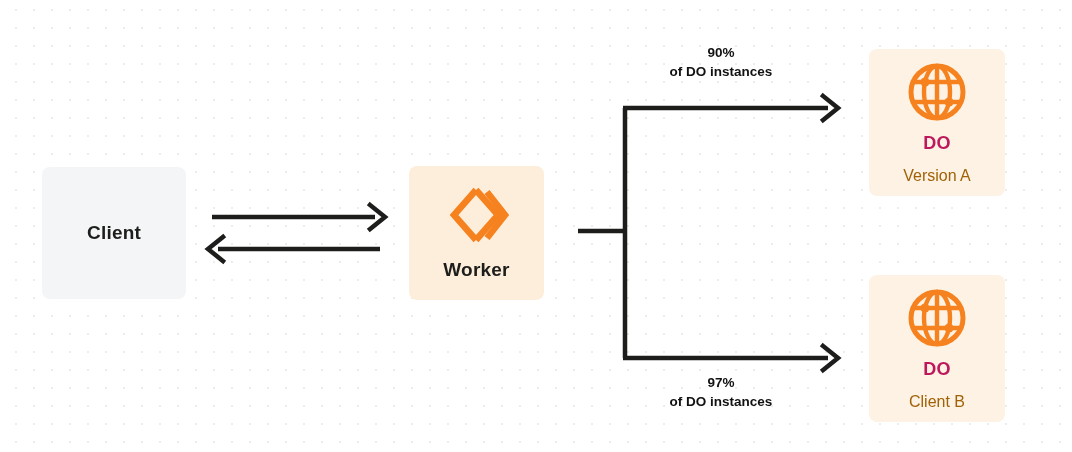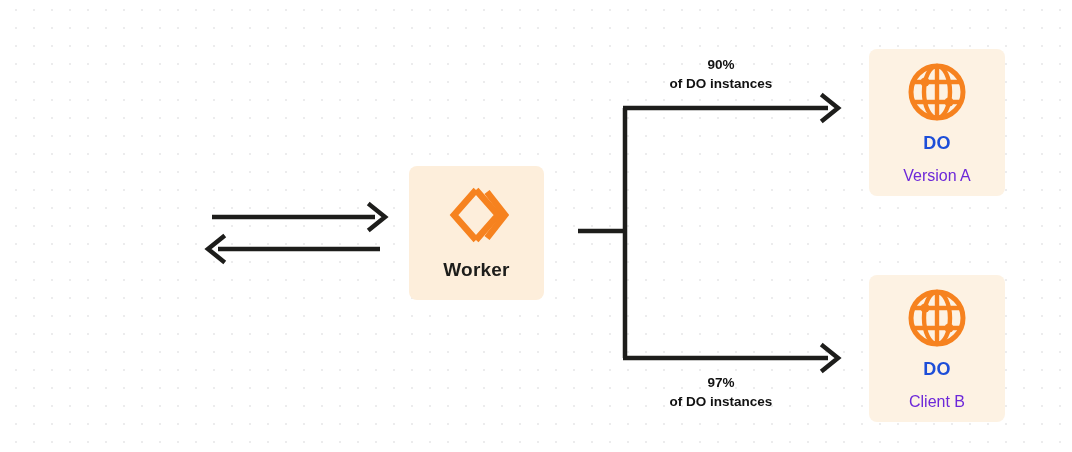--- a/index.html
+++ b/index.html
@@ -61,45 +61,45 @@
   }
   .label-strong {
     font-size: 19px;
     font-weight: bold;
     color: #1d1d1b;
     letter-spacing: 0.2px;
   }
   .label-do {
     font-size: 18px;
     font-weight: bold;
-    color: #1d4ed8;
+    color: #be185d;
     letter-spacing: 0.3px;
     margin-top: 6px;
   }
   .label-sub {
     font-size: 16px;
     font-weight: normal;
-    color: #6d28d9;
+    color: #a16207;
     margin-top: 13px;
   }
   .worker-icon {
     margin-bottom: 10px;
   }
   .edge-label {
     position: absolute;
     text-align: center;
     font-size: 13.5px;
     font-weight: bold;
     color: #111111;
     line-height: 1.42;
     white-space: nowrap;
   }
   .edge-label-top {
     left: 613px;
-    top: 55px;
+    top: 43px;
     width: 216px;
   }
   .edge-label-bottom {
     left: 613px;
     top: 373px;
     width: 216px;
   }
   svg.overlay {
     position: absolute;
     left: 0;
@@ -135,20 +135,23 @@
       <path d="M 623 108 L 828 108" fill="none" stroke="#1d1d1b" stroke-width="4.5" stroke-linecap="butt"></path>
       <polyline points="823,96 838,108 823,120" fill="none" stroke="#1d1d1b" stroke-width="4.5" stroke-linecap="square" stroke-linejoin="miter"></polyline>
     </g>
 
     <g>
       <path d="M 623 358 L 828 358" fill="none" stroke="#1d1d1b" stroke-width="4.5" stroke-linecap="butt"></path>
       <polyline points="823,346 838,358 823,370" fill="none" stroke="#1d1d1b" stroke-width="4.5" stroke-linecap="square" stroke-linejoin="miter"></polyline>
     </g>
   </svg>
 
+  <div class="node node-client">
+    <span class="label-strong">Client</span>
+  </div>
 
   <div class="node node-worker">
     <span class="worker-icon">
       <svg width="64" height="60" viewBox="0 0 64 60" fill="none">
         <path d="M31 5 L9 30 L31 55" stroke="#f6821f" stroke-width="6.5" fill="none" stroke-linejoin="miter" stroke-linecap="butt"></path>
         <path d="M31 5 L53 30 L31 55" stroke="#f6821f" stroke-width="6.5" fill="none" stroke-linejoin="miter" stroke-linecap="butt"></path>
         <path d="M42 7 L60 30 L42 53" stroke="#f6821f" stroke-width="6.5" fill="none" stroke-linejoin="miter" stroke-linecap="butt"></path>
       </svg>
     </span>
     <span class="label-strong">Worker</span>

